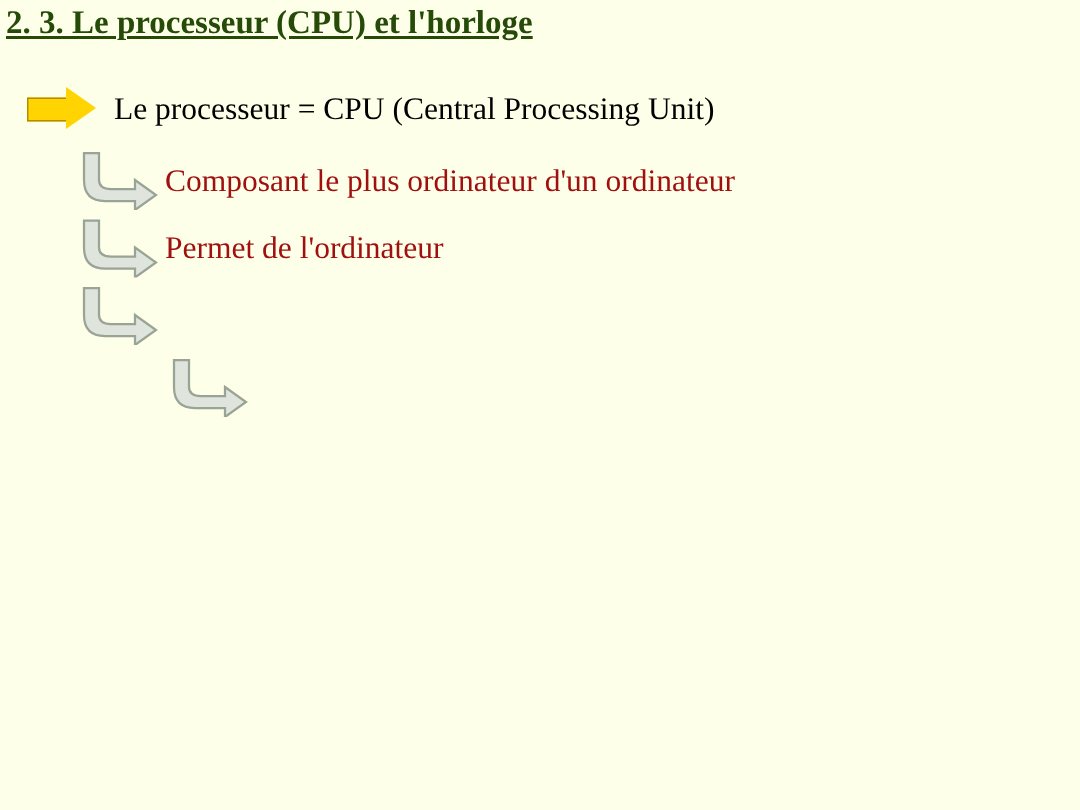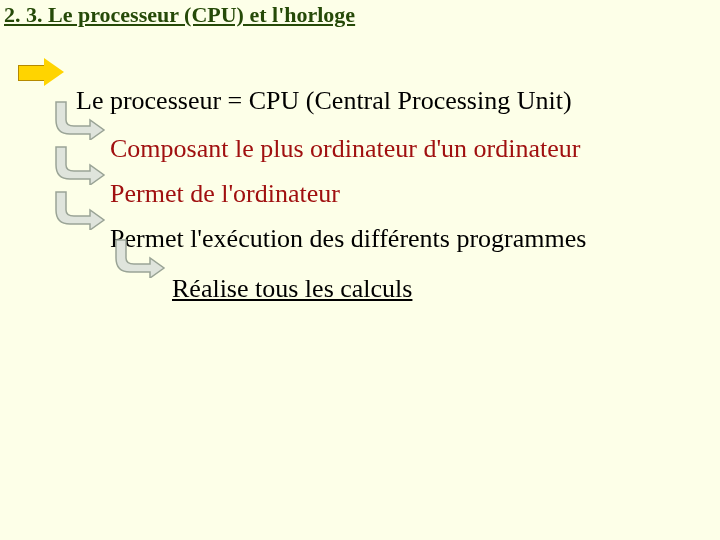--- a/index.html
+++ b/index.html
@@ -20,23 +20,22 @@
     position: absolute;
     left: 4px;
     top: 2px;
     font-size: 22px;
     font-weight: bold;
     text-decoration: underline;
     color: #264a08;
   }
   .line {
     position: absolute;
-    font-size: 26px;
+    font-size: 21px;
     color: #000;
-    margin-top: 26px;
   }
   .l1 { left: 76px;  top: 60px; }
   .l2 { left: 110px; top: 108px; color: #a01010; }
   .l3 { left: 110px; top: 153px; color: #a01010; }
   .l4 { left: 110px; top: 198px; }
   .l5 { left: 172px; top: 248px; text-decoration: underline; }
 
   
   .arrow-yellow {
     position: absolute;
@@ -109,22 +108,20 @@
       <path d="M4 2 L14 2 L14 20 Q14 26 22 26 L38 26 L38 20 L52 30 L38 40 L38 34 L18 34 Q4 34 4 20 Z" fill="#dfe4dc" stroke="#9aa496" stroke-width="1.5"></path>
     </svg>
   </div>
   <div class="line l3">Permet de l'ordinateur</div>
 
   <div class="bent b3">
     <svg viewBox="0 0 55 40">
       <path d="M4 2 L14 2 L14 20 Q14 26 22 26 L38 26 L38 20 L52 30 L38 40 L38 34 L18 34 Q4 34 4 20 Z" fill="#dfe4dc" stroke="#9aa496" stroke-width="1.5"></path>
     </svg>
   </div>
-  <div class="line l4">Permet l'exécution des différents programmes</div>
 
   <div class="bent b4">
     <svg viewBox="0 0 55 40">
       <path d="M4 2 L14 2 L14 20 Q14 26 22 26 L38 26 L38 20 L52 30 L38 40 L38 34 L18 34 Q4 34 4 20 Z" fill="#dfe4dc" stroke="#9aa496" stroke-width="1.5"></path>
     </svg>
   </div>
-  <div class="line l5">Réalise tous les calculs</div>
 
 </div>
 
 </body></html>

